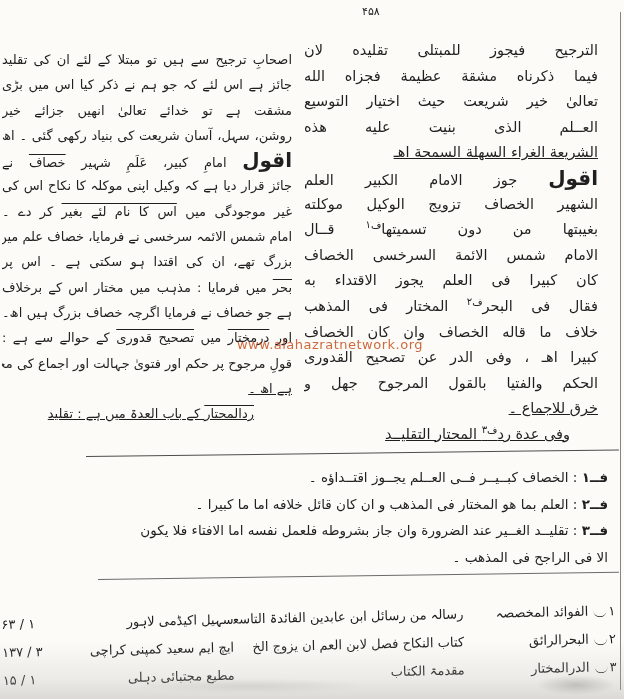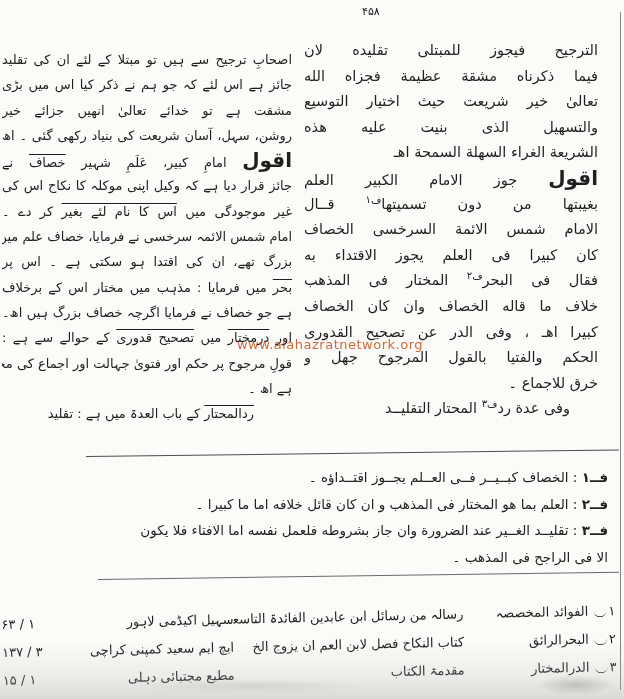--- a/index.html
+++ b/index.html
@@ -39,21 +39,21 @@
   .cols {
     position:absolute; top:38px; right:26px; width:596px;
     display:flex; gap:12px;
   }
   .col-ar { width:294px; }
   .col-ur { width:290px; padding-top:9px; }
   .line { overflow:hidden; white-space:nowrap; }
   .ar-line { height:25.6px; line-height:25.6px; font-size:14.5px; }
   .ur-line { height:25.3px; line-height:25.3px; font-size:13px; }
   .jus { text-align:justify; text-align-last:justify; }
-  .end { text-align:right; text-align-last:right; }
+  .end { text-align:right; text-align-last:right;text-decoration:underline; }
   .ind-ar { padding-right:28px; }
   .ind-ur { padding-right:38px; }
   .lead { font-size:20px; font-weight:bold; }
   sup.fn { font-size:10px; color:#222; vertical-align:super; line-height:0; }
   .ol { text-decoration:overline; text-decoration-thickness:1px; }
   
   .watermark {
     position:absolute; top:337px; left:192px; width:276px;
     font-size:13px; letter-spacing:.5px; color:#c2410c; opacity:.78;
     direction:ltr; text-align:center; white-space:nowrap;
@@ -99,25 +99,26 @@
 
   <div class="pagenum">۴۵۸</div>
   <div class="margin-rule"></div>
 
   <div class="cols">
 
     <div class="col-ar">
       <div class="line ar-line jus">الترجيح فيجوز للمبتلى تقليده لان</div>
       <div class="line ar-line jus">فيما ذكرناه مشقة عظيمة فجزاه الله</div>
       <div class="line ar-line jus">تعالىٰ خير شریعت حيث اختيار التوسيع</div>
-      <div class="line ar-line jus">والتسهيل الذى بنيت عليه هذه</div>
+      <div class="line ar-line jus">العــلم الذى بنيت عليه هذه</div>
       <div class="line ar-line end">الشريعة الغراء السهلة السمحة اهـ</div>
       <div class="line ar-line jus">
         <span class="lead">اقول</span><span> جوز الامام الكبير العلم</span>
       </div>
+      <div class="line ar-line jus">الشهير الخصاف تزويج الوكيل موكلته</div>
       <div class="line ar-line jus">
         <span>بغيبتها من دون تسميتها</span><sup class="fn">ف۱</sup><span> قــال</span>
       </div>
       <div class="line ar-line jus">الامام شمس الائمة السرخسى الخصاف</div>
       <div class="line ar-line jus">كان كبيرا فى العلم يجوز الاقتداء به</div>
       <div class="line ar-line jus">
         <span>فقال فى البحر</span><sup class="fn">ف۲</sup><span> المختار فى المذهب</span>
       </div>
       <div class="line ar-line jus">خلاف ما قاله الخصاف وان كان الخصاف</div>
       <div class="line ar-line jus">كبيرا اهـ ، وفى الدر عن تصحيح القدورى</div>

